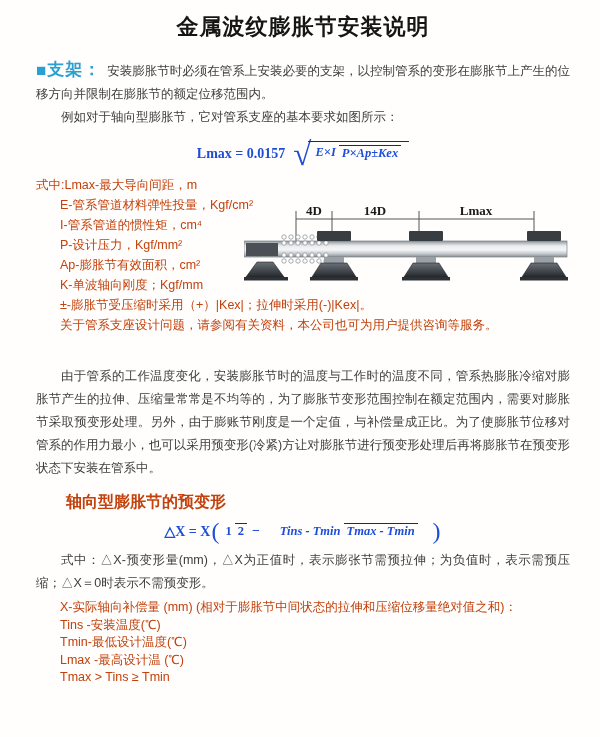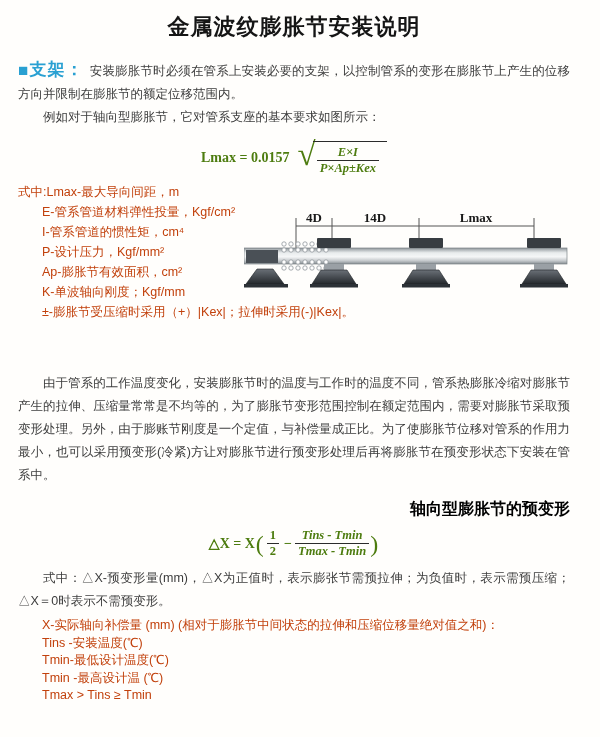--- a/index.html
+++ b/index.html
@@ -1,54 +1,54 @@
 <!DOCTYPE html>
 <html><head>
 <meta charset="utf-8">
 <style>
   html,body{margin:0;padding:0;}
   body{
     width:600px;height:737px;background:#fffefc;overflow:hidden;
     font-family:"Liberation Sans",sans-serif;color:#3d3d3d;
     -webkit-font-smoothing:antialiased;
   }
-  .page{width:600px;height:737px;box-sizing:border-box;padding:12px 30px 0 18px;}
+  .page{width:600px;height:737px;box-sizing:border-box;padding:12px 30px 0 36px;}
   h1.title{
     margin:0 0 16px 0;text-align:center;font-size:22px;letter-spacing:1px;
     color:#151515;font-weight:bold;
   }
   .blue-h{color:#29a0d2;font-weight:bold;}
   .sec-marker{font-size:17px;vertical-align:-1px;}
   .sec-head-inline{font-size:17px;letter-spacing:1px;margin-right:6px;}
   p{margin:0;}
   .body-txt{font-size:12.5px;line-height:23px;color:#3d3d3d;text-align:justify;}
   .indent{ text-indent:2em; }
   
   .formula-row{
     display:flex;justify-content:center;align-items:center;
-    font-family:"Liberation Serif",serif;font-weight:bold;color:#4d7c0f;
+    font-family:"Liberation Serif",serif;font-weight:bold;color:#1d4ed8;
     font-size:14px;
   }
   .formula-lmax{margin:10px 0 6px 0;}
   .radical{display:inline-flex;align-items:flex-start;margin-left:8px;}
   .rad-glyph{font-size:33px;line-height:30px;font-weight:400;}
   .rad-body{border-top:1.6px solid #2b2b2b;padding:2px 8px 0 4px;margin-left:-3px;margin-top:2px;}
-  .frac{display:inline-flex;flex-direction:column;align-items:center;font-size:12.5px;line-height:15px;}
+  .frac{display:inline-flex;flex-direction:row;align-items:center;font-size:12.5px;line-height:15px;}
   .frac .den{border-top:1.1px solid #2b2b2b;padding:0 3px;}
   .frac .num{padding:0 3px;}
   .ital{font-style:italic;}
   .big-paren{font-size:24px;font-weight:400;line-height:20px;margin:0 1px;}
   
   .defs-wrap{position:relative;margin-top:6px;min-height:190px;}
   .def-line{font-size:12.5px;line-height:20px;color:#c2410c;white-space:nowrap;}
   .def-line.ind{margin-left:24px;}
   .diagram{position:absolute;top:30px;right:-4px;}
   
   .sec2-head{font-size:16px;margin:10px 0 4px 0;}
-  .sub-head{color:#000000;font-weight:bold;font-size:16px;margin:12px 0 4px 0;text-align:right;}
+  .sub-head{color:#c2410c;font-weight:bold;font-size:16px;margin:12px 0 4px 0;}
   .sub-head.ind2{margin-left:30px;}
   .axial-defs .def-line{line-height:17.5px;}
   .f2-gap{margin:8px 0 8px 0;}
 </style>
 </head>
 <body>
 
 <div class="page">
 
   <h1 class="title">金属波纹膨胀节安装说明</h1>
@@ -71,20 +71,21 @@
   </div>
 
   <div class="defs-wrap">
     <div class="def-line">式中:Lmax-最大导向间距，m</div>
     <div class="def-line ind">E-管系管道材料弹性投量，Kgf/cm²</div>
     <div class="def-line ind">I-管系管道的惯性矩，cm⁴</div>
     <div class="def-line ind">P-设计压力，Kgf/mm²</div>
     <div class="def-line ind">Ap-膨胀节有效面积，cm²</div>
     <div class="def-line ind">K-单波轴向刚度；Kgf/mm</div>
     <div class="def-line ind">±-膨胀节受压缩时采用（+）|Kex|；拉伸时采用(-)|Kex|。</div>
+    <div class="def-line ind">关于管系支座设计问题，请参阅有关资料，本公司也可为用户提供咨询等服务。</div>
 
     <svg class="diagram" width="330" height="90" viewBox="0 0 330 90">
       <defs>
         <linearGradient id="pipeGrad" x1="0" y1="0" x2="0" y2="1">
           <stop offset="0" stop-color="#8f969b"></stop>
           <stop offset="0.3" stop-color="#e9eced"></stop>
           <stop offset="0.55" stop-color="#f5f6f7"></stop>
           <stop offset="0.8" stop-color="#c4c8cb"></stop>
           <stop offset="1" stop-color="#858c91"></stop>
         </linearGradient>
@@ -160,30 +161,30 @@
   <p class="sub-head ind2">轴向型膨胀节的预变形</p>
 
   <div class="formula-row f2-gap">
     <span>△X = X</span>
     <span class="big-paren">(</span>
     <span class="frac" style="margin:0 2px;">
       <span class="num">1</span>
       <span class="den">2</span>
     </span>
     <span style="margin:0 3px;">−</span>
-    <span class="frac ital" style="margin:0 0;">
+    <span class="frac ital" style="margin:0 14px;">
       <span class="num">Tins - Tmin</span>
       <span class="den">Tmax - Tmin</span>
     </span>
     <span class="big-paren">)</span>
   </div>
 
   <p class="body-txt indent">式中：△X-预变形量(mm)，△X为正值时，表示膨张节需预拉伸；为负值时，表示需预压缩；△X＝0时表示不需预变形。</p>
 
   <div class="axial-defs" style="margin-top:4px;">
     <div class="def-line ind">X-实际轴向补偿量 (mm) (相对于膨胀节中间状态的拉伸和压缩位移量绝对值之和)：</div>
     <div class="def-line ind">Tins -安装温度(℃)</div>
     <div class="def-line ind">Tmin-最低设计温度(℃)</div>
-    <div class="def-line ind">Tmin -最高设计温 (℃)</div>
+    <div class="def-line ind">Lmax -最高设计温 (℃)</div>
     <div class="def-line ind">Tmax &gt; Tins ≥ Tmin</div>
   </div>
 
 </div>
 
 </body></html>

